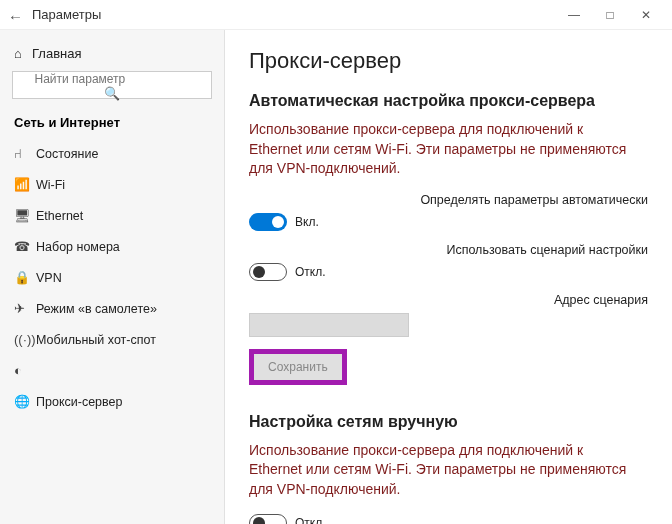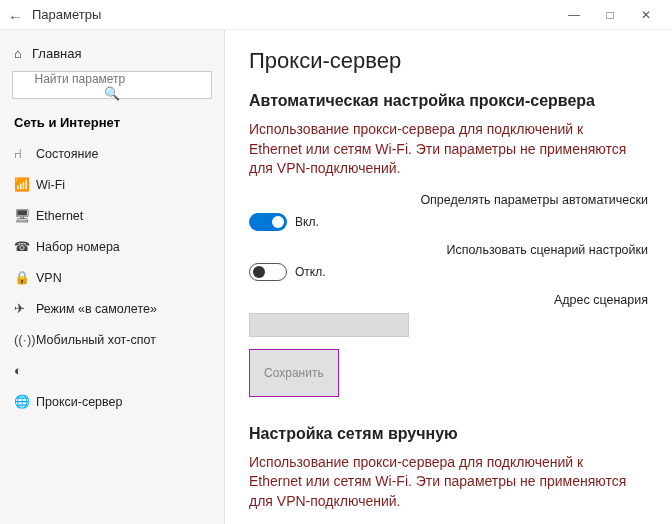--- a/index.html
+++ b/index.html
@@ -92,22 +92,22 @@
   .toggle.off .knob { background:#333; }
   .toggle-row { display:flex; align-items:center; gap:8px; margin-bottom:12px; }
   .toggle-state { font-size:12px; }
   .textbox {
     width: 160px; height:24px; background:#dcdcdc; border:1px solid #ccc;
   }
   .textbox.sm { width:110px; }
   .textbox.xs { width:42px; }
   .hstack { display:flex; gap:20px; }
   .btn-disabled {
-    display:inline-block; padding:16px 14px; background:#e0e0e0;
-    color:#888; border:1px solid #a21caf; font-size:12px;
+    display:inline-block; padding:6px 14px; background:#e0e0e0;
+    color:#888; border:5px solid #a21caf; font-size:12px;
     margin:12px 0 18px 0;
   }
   .section { margin-bottom: 10px; }
   .field-col { display:flex; flex-direction:column; }
   .field-col .lbl { font-size:12px; margin-bottom:4px; }
 </style>
 </head>
 <body>
 
 <div class="titlebar">

